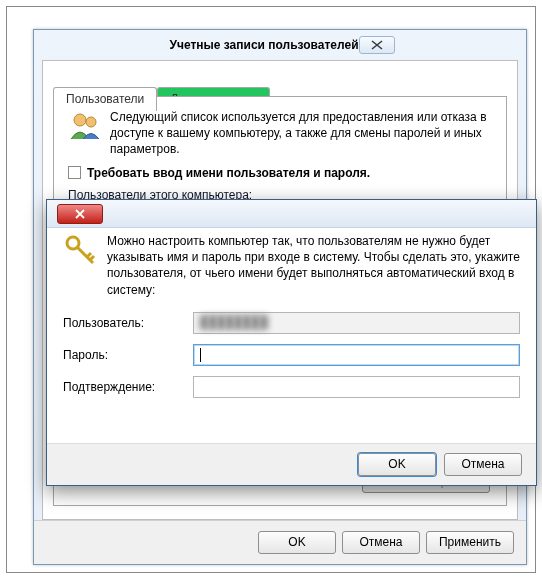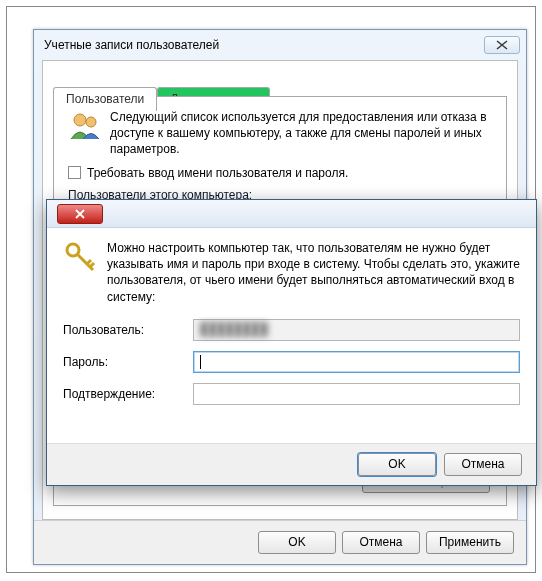--- a/index.html
+++ b/index.html
@@ -22,23 +22,24 @@
   .parent-window {
     position: absolute;
     left: 26px; top: 22px;
     width: 494px; height: 536px;
     background: linear-gradient(#eef4fb, #e7eef7);
     border: 1px solid #7a97b6;
     box-shadow: 0 0 3px rgba(0,0,0,0.25);
   }
   .parent-titlebar {
     height: 30px;
-    display:flex; align-items:center; justify-content:space-between;
+    display:flex; align-items:center; justify-content:center;
     padding: 0 6px 0 10px;
     color: #000;
+    font-weight: bold;
   }
   .parent-title { font-size: 12px; }
   .win-btn {
     width: 36px; height: 18px;
     border: 1px solid #9db6d1;
     border-radius: 3px;
     background: linear-gradient(#f7fbff,#dce8f4);
     display:flex; align-items:center; justify-content:center;
     color:#3a3a3a;
   }
@@ -72,21 +73,21 @@
     border:1px solid #a7a7a7;
     background:#fff;
     height:410px;
     position:relative;
     top:1px;
   }
   .intro { display:flex; padding:12px 14px 6px 14px; }
   .people-icon { width:34px; height:34px; flex:0 0 34px; margin-right:8px; position:relative; }
   .people-icon svg { width:34px; height:34px; }
   .intro-text { font-size:12px; line-height:1.35; }
-  .checkbox-row { display:flex; align-items:center; padding:2px 14px 6px 58px; margin-left:-44px; }
+  .checkbox-row { display:flex; align-items:center; padding:2px 14px 6px 58px; margin-left:-44px;font-weight:bold; }
   .chk { width:13px; height:13px; border:1px solid #8a8a8a; background:#fff; margin-right:6px; }
   .list-label { padding:2px 14px 0 14px; color:#0f172a; }
   .change-pass-wrap { position:absolute; right:16px; bottom:12px; }
   .btn {
     display:inline-block;
     height:23px;
     min-width:78px;
     padding:0 12px;
     border:1px solid #8e8e8e;
     border-radius:3px;
@@ -126,21 +127,21 @@
   .modal-title { font-size:12px; }
   .close-btn {
     width:46px; height:20px;
     margin-right:4px;
     border-radius:3px;
     background:linear-gradient(#e88,#c42118);
     border:1px solid #8f1e15;
     display:flex;align-items:center;justify-content:center;
     color:#fff; font-weight:bold;
   }
-  .modal-body { padding:12px 16px 0 16px; }
+  .modal-body { padding:5px 16px 0 16px; }
   .modal-intro { display:flex; }
   .keys-icon { width:34px; height:34px; flex:0 0 34px; margin-right:10px; }
   .modal-text { font-size:12px; line-height:1.35; }
   .form { margin-top:14px; }
   .form-row { display:flex; align-items:center; margin-bottom:10px; }
   .form-label { width:130px; font-size:12px; }
   .tb {
     flex:1; height:22px;
     border:1px solid #b5b5b5;
     background:#fff;

